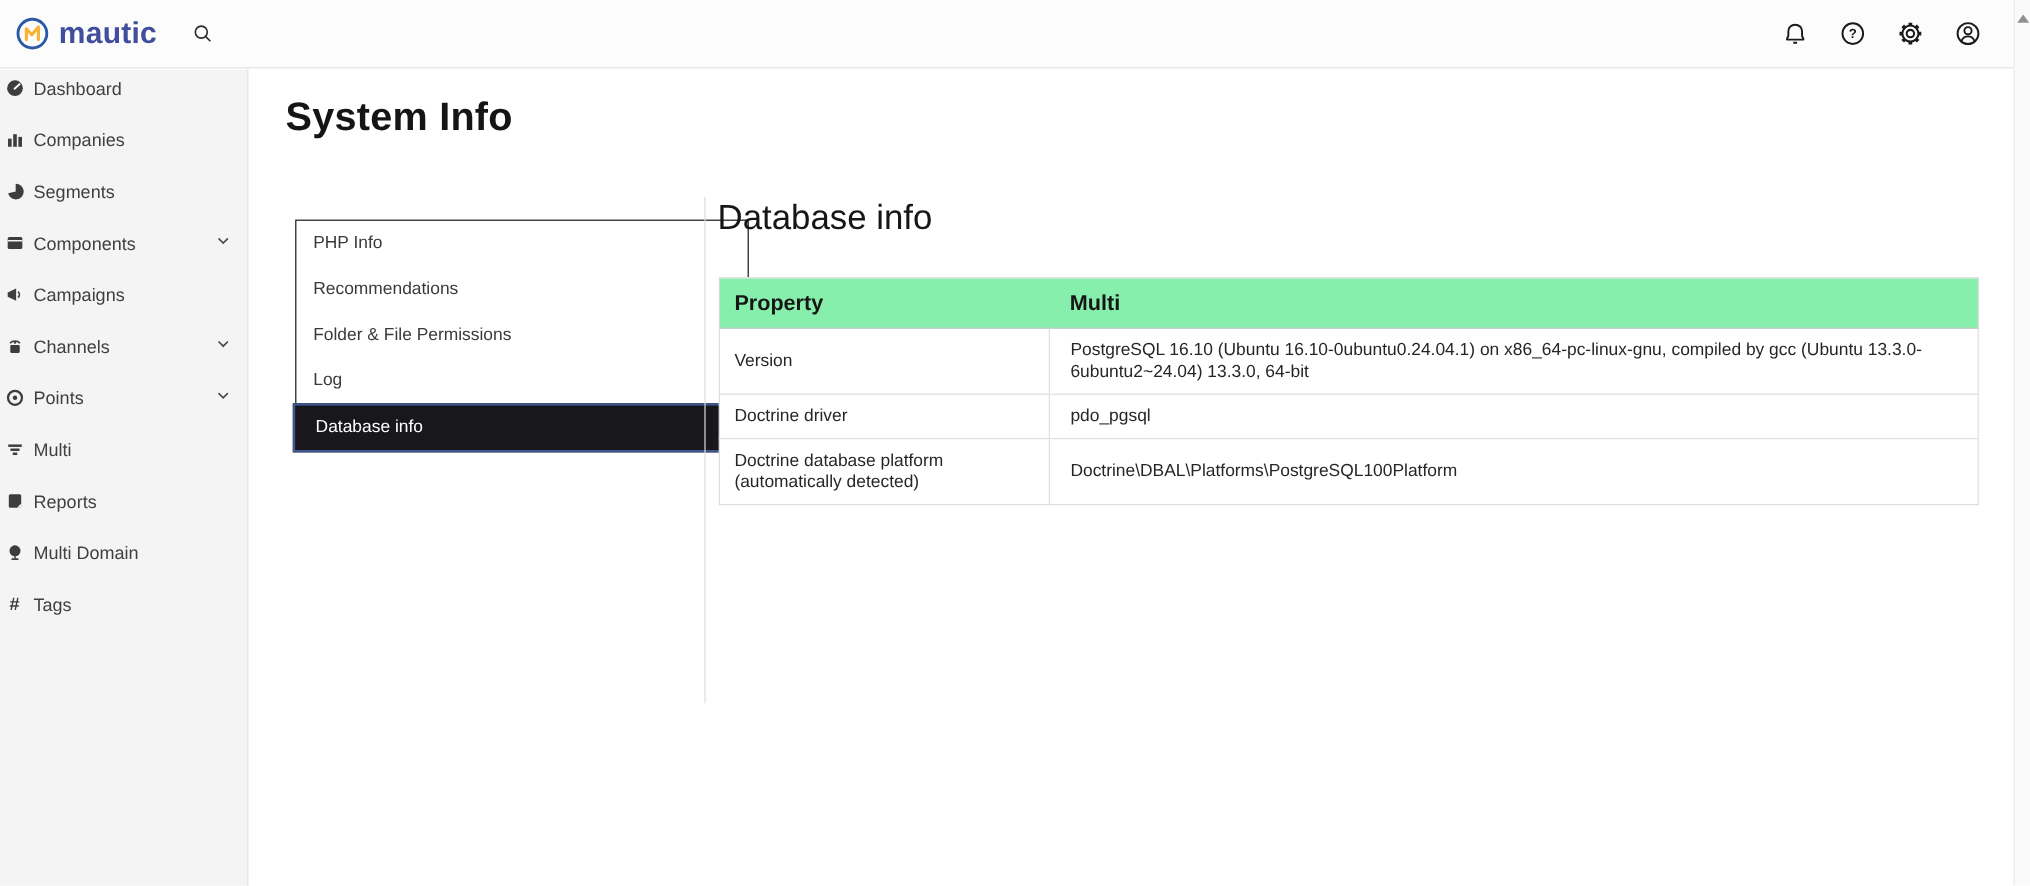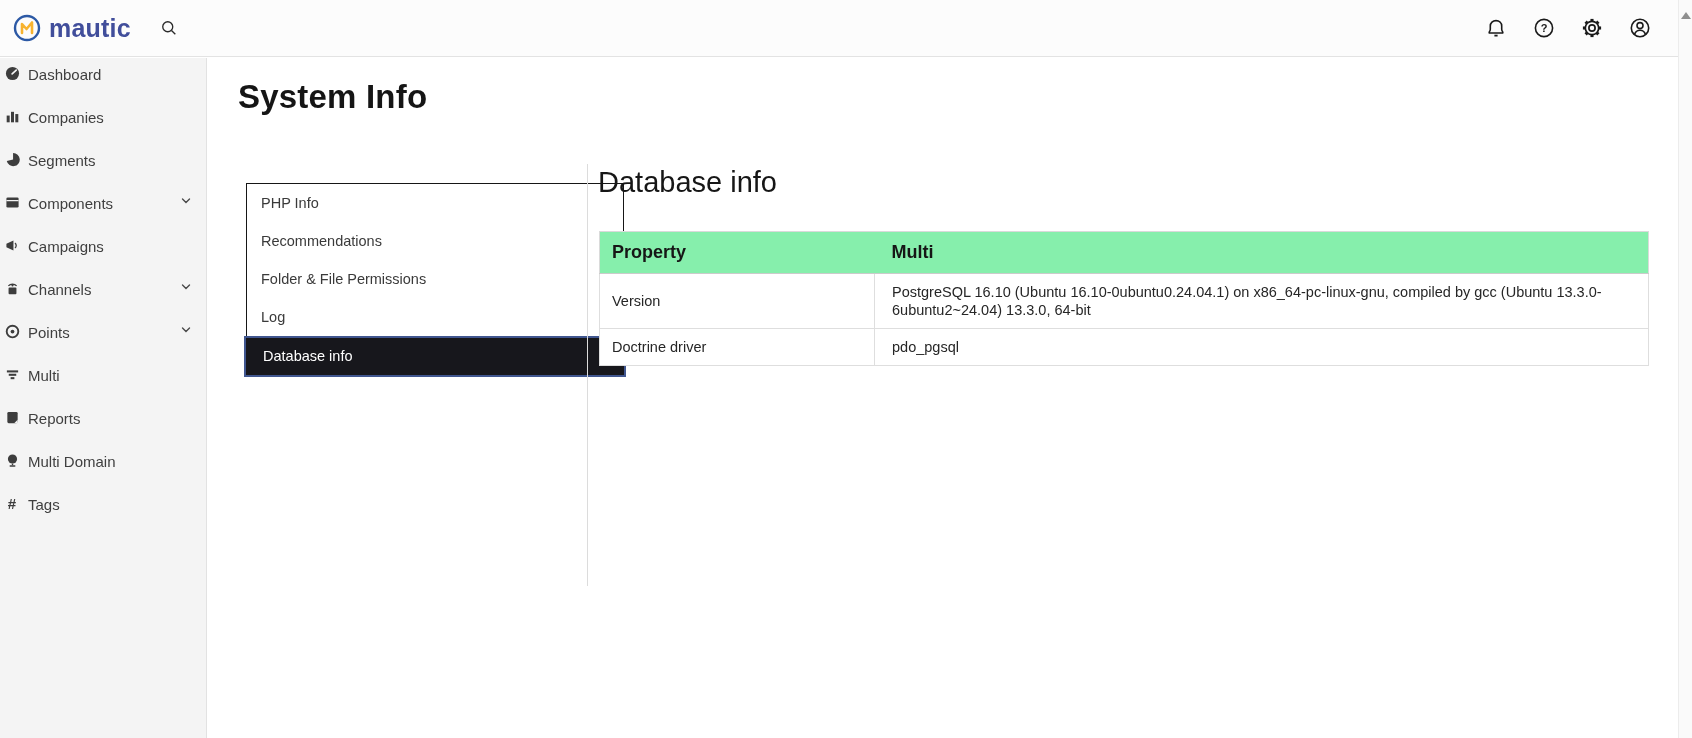--- a/index.html
+++ b/index.html
@@ -321,20 +321,24 @@
       </thead>
       <tbody>
         <tr>
           <td>Version</td>
           <td class="val">PostgreSQL 16.10 (Ubuntu 16.10-0ubuntu0.24.04.1) on x86_64-pc-linux-gnu, compiled by gcc (Ubuntu 13.3.0-6ubuntu2~24.04) 13.3.0, 64-bit</td>
         </tr>
         <tr>
           <td>Doctrine driver</td>
           <td class="val">pdo_pgsql</td>
         </tr>
+        <tr>
+          <td>Doctrine database platform (automatically detected)</td>
+          <td class="val">Doctrine\DBAL\Platforms\PostgreSQL100Platform</td>
+        </tr>
       </tbody>
     </table>
   </section>
 </main>
 
 <div class="scrollbar">
   <div class="scroll-up"></div>
 </div>
 
 </body></html>

